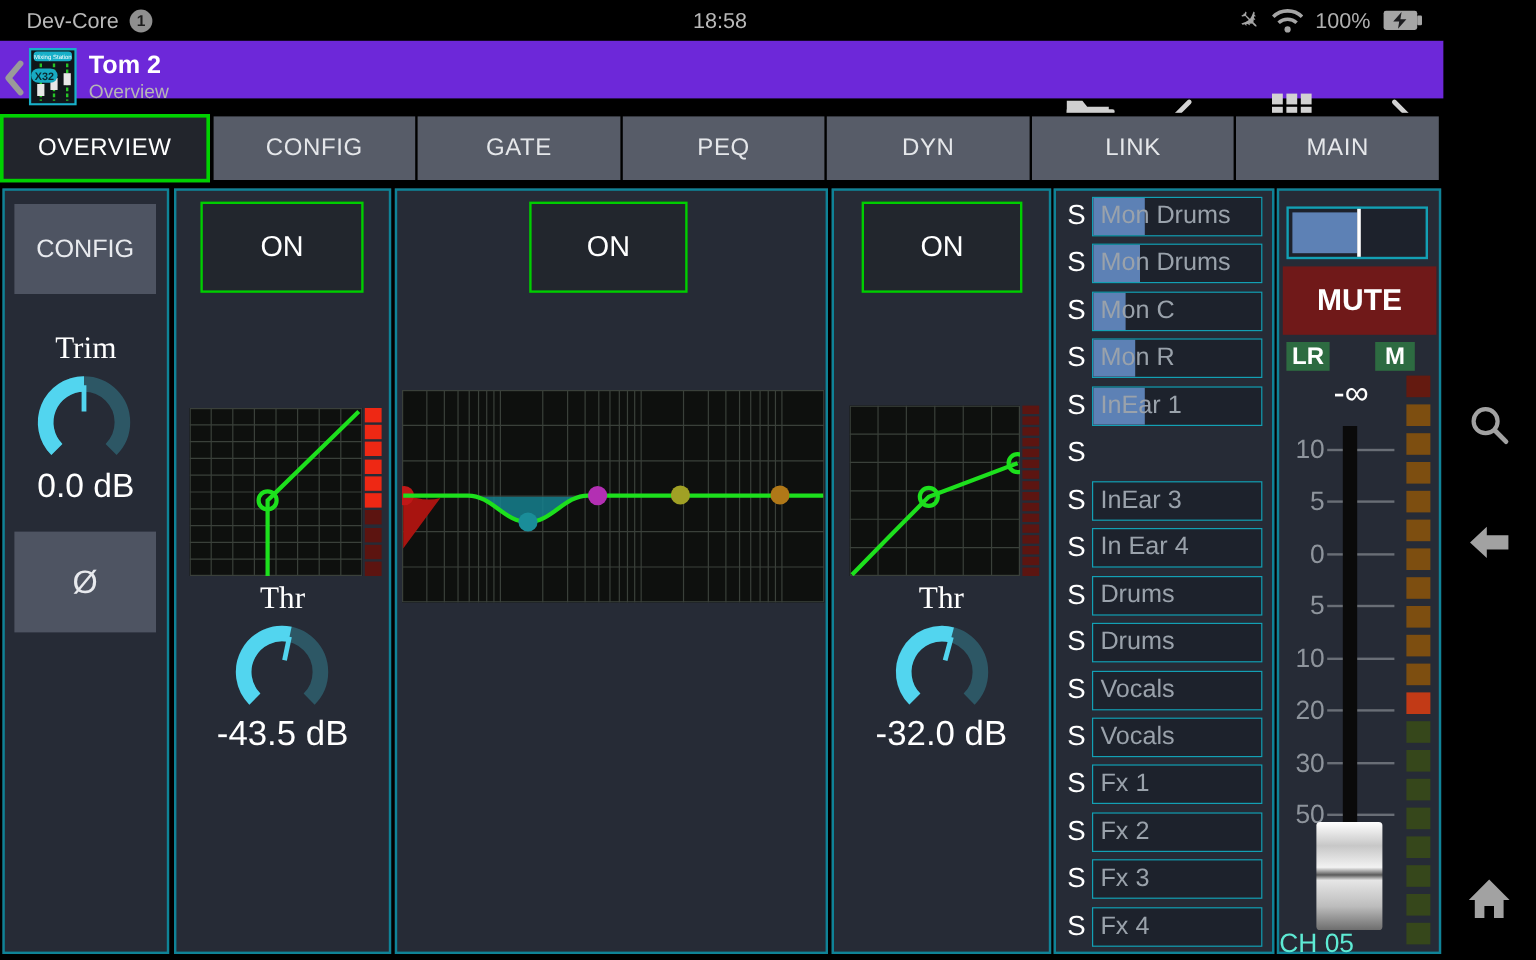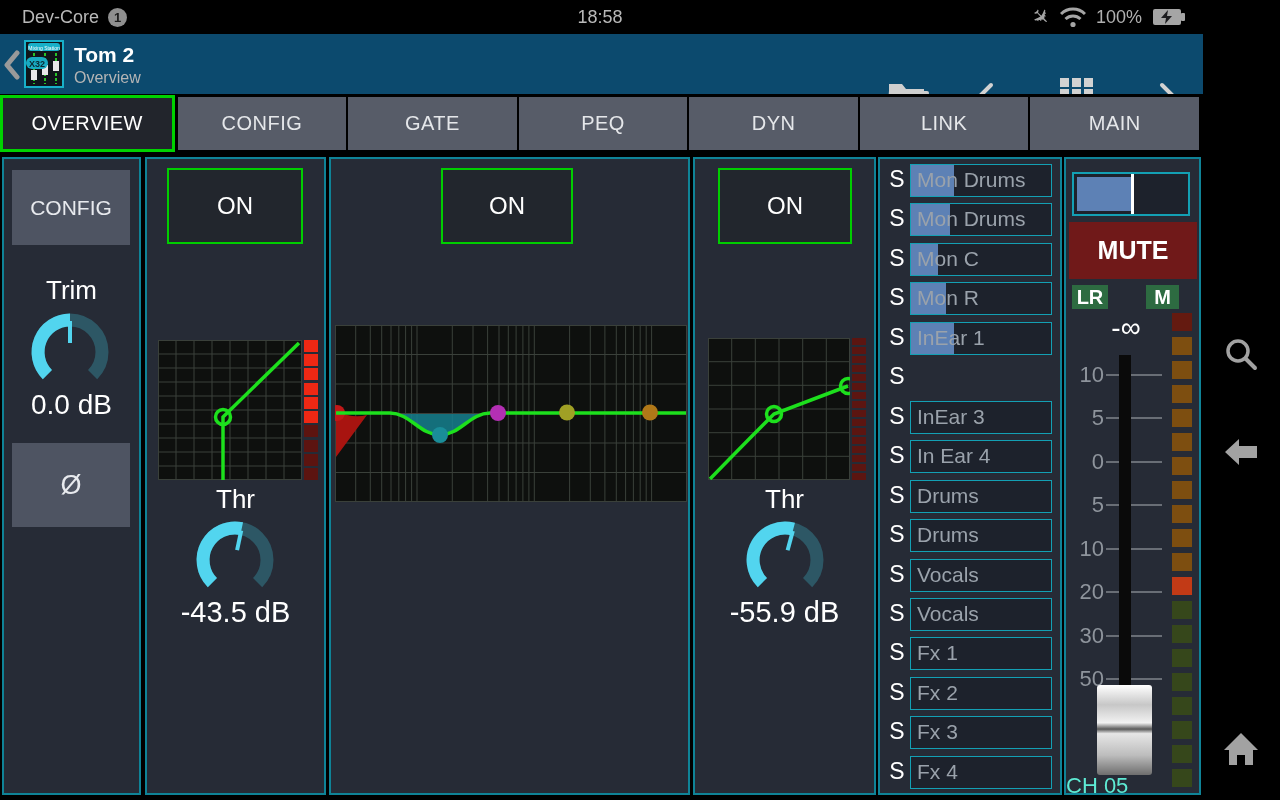--- a/index.html
+++ b/index.html
@@ -11,37 +11,37 @@
   }
   
   .status-bar { position:absolute; left:0; top:0; width:1280px; height:48px; background:#000; color:#b9b9b9; }
   .carrier { position:absolute; left:22px; top:7px; font-size:18px; }
   .notif-badge { position:absolute; left:108px; top:8px; width:19px; height:19px; border-radius:50%; background:#8f8f8f; color:#1c1c1c; font-size:13px; display:flex; align-items:center; justify-content:center; font-weight:bold; }
   .clock { position:absolute; left:0; right:80px; top:7px; text-align:center; font-size:18px; }
   .sb-icons { position:absolute; right:95px; top:0; height:34px; display:flex; align-items:center; gap:10px; }
   .plane-glyph { font-size:21px; color:#a5a5a5; transform:rotate(45deg); display:inline-block; }
   .sb-pct { font-size:18px; color:#b0b0b0; }
   
-  .header { position:absolute; left:0; top:34px; width:1203px; height:60px; background:#0c4a6e; }
+  .header { position:absolute; left:0; top:34px; width:1203px; height:48px; background:#6d28d9; }
   .hdr-right-gap { position:absolute; left:1203px; top:34px; width:77px; height:60px; background:#000; }
   .chevron { position:absolute; left:3px; top:16px; width:18px; height:30px; }
   .app-icon { position:absolute; left:24px; top:6px; width:40px; height:48px; }
   .titles { position:absolute; left:74px; top:8px; }
   .title { font-size:21px; font-weight:bold; color:#fff; line-height:26px; }
   .subtitle { font-size:16px; color:#b5b5b5; line-height:20px; }
   .hdr-icon { position:absolute; top:42px; width:44px; height:44px; display:flex; align-items:center; justify-content:center; }
   
   .tab-bar { position:absolute; left:0; top:94px; width:1200px; height:61px; display:flex; background:#000; }
   .tab { flex:1; margin:3px 1px 5px 1px; background:#575c68; color:#e5e7ea; font-size:20px; display:flex; align-items:center; justify-content:center; letter-spacing:0.5px; }
   .tab.selected { background:#22252c; border:3px solid #00d200; margin:1px 2px 3px 0; color:#fff; }
   
   .panel { position:absolute; top:157px; height:638px; background:#262b36; border:2px solid #0f8397; }
   .gbtn { position:absolute; background:#4e5462; color:#e8eaee; display:flex; align-items:center; justify-content:center; font-size:21px; }
   .on-btn { position:absolute; background:#22262d; border:2px solid #00ce00; color:#fff; font-size:24px; display:flex; align-items:center; justify-content:center; }
-  .k-label { position:absolute; left:0; width:100%; text-align:center; font-size:26px; color:#fff; }
+  .k-label { position:absolute; left:0; width:100%; text-align:center; font-size:26px; color:#fff;font-family:Liberation Serif, serif; }
   .k-value { position:absolute; left:0; width:100%; text-align:center; font-size:29px; color:#fff; }
   .graph { position:absolute; background:#0e100e; }
   .leds { position:absolute; display:flex; flex-direction:column; justify-content:space-between; }
   .leds div { width:100%; }
   .gate-leds div { height:12px; }
   .dyn-leds div { height:7px; }
   .fader-leds div { height:18px; }
   
   .sends-list { position:absolute; left:2px; top:5px; width:177px; height:626px; display:flex; flex-direction:column; justify-content:space-between; }
   .send-row { position:relative; height:34px; }
@@ -300,21 +300,21 @@
         <div style="background: rgb(92, 21, 17);"></div>
         <div style="background: rgb(92, 21, 17);"></div>
         <div style="background: rgb(92, 21, 17);"></div>
       </div>
     <div class="k-label" style="top:325px;">Thr</div>
     <svg style="position:absolute; left:45px; top:356px;" width="90" height="90" viewBox="0 0 90 90">
       <path d="M22.4,67.6 A32,32 0 1 1 67.6,67.6" fill="none" stroke="#2d5765" stroke-width="13"></path>
       <path d="M22.4,67.6 A32,32 0 0 1 53.3,14.1" fill="none" stroke="#52d5ef" stroke-width="13"></path>
       <line x1="47.6" y1="35.3" x2="52.8" y2="16" stroke="#52d5ef" stroke-width="4"></line>
     </svg>
-    <div class="k-value" style="top:437px;">-55.9 dB</div>
+    <div class="k-value" style="top:437px;">-32.0 dB</div>
   </div>
 
   <div class="panel" style="left:878px; width:184px;">
     <div class="sends-list">
       <div class="send-row">
           <span class="send-s">S</span>
           <div class="send-box">
             <div class="send-fill" style="width: 31%;"></div>
             <span class="send-name">Mon Drums</span>
           </div>

